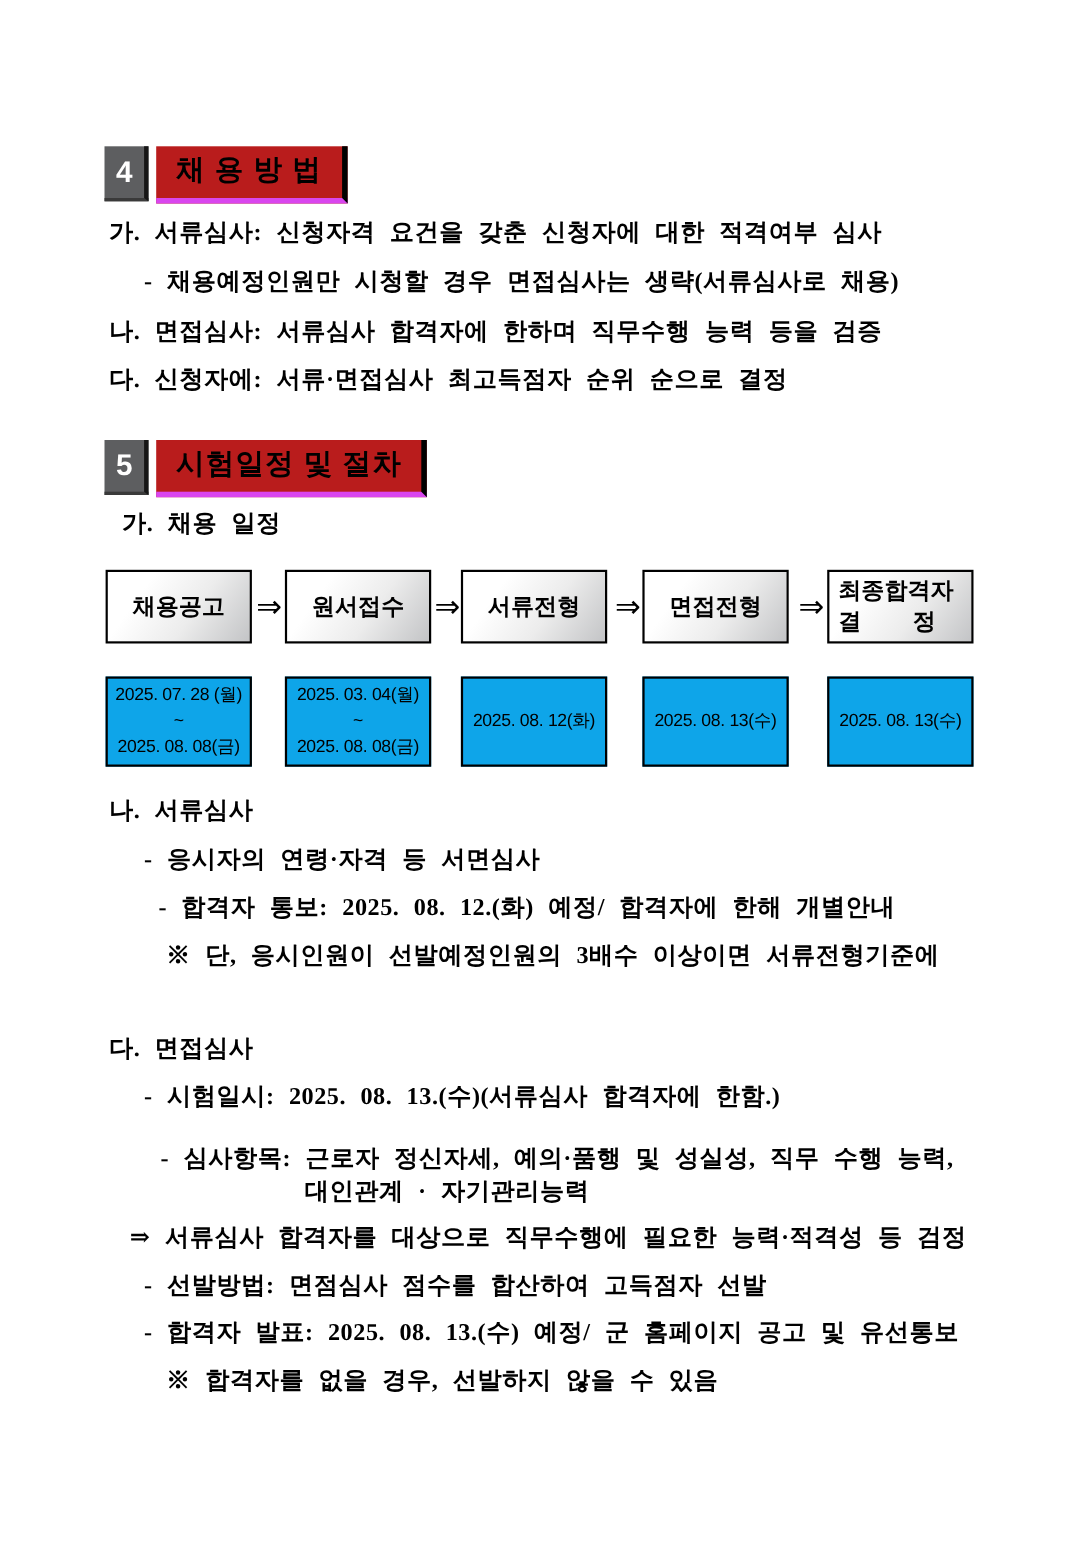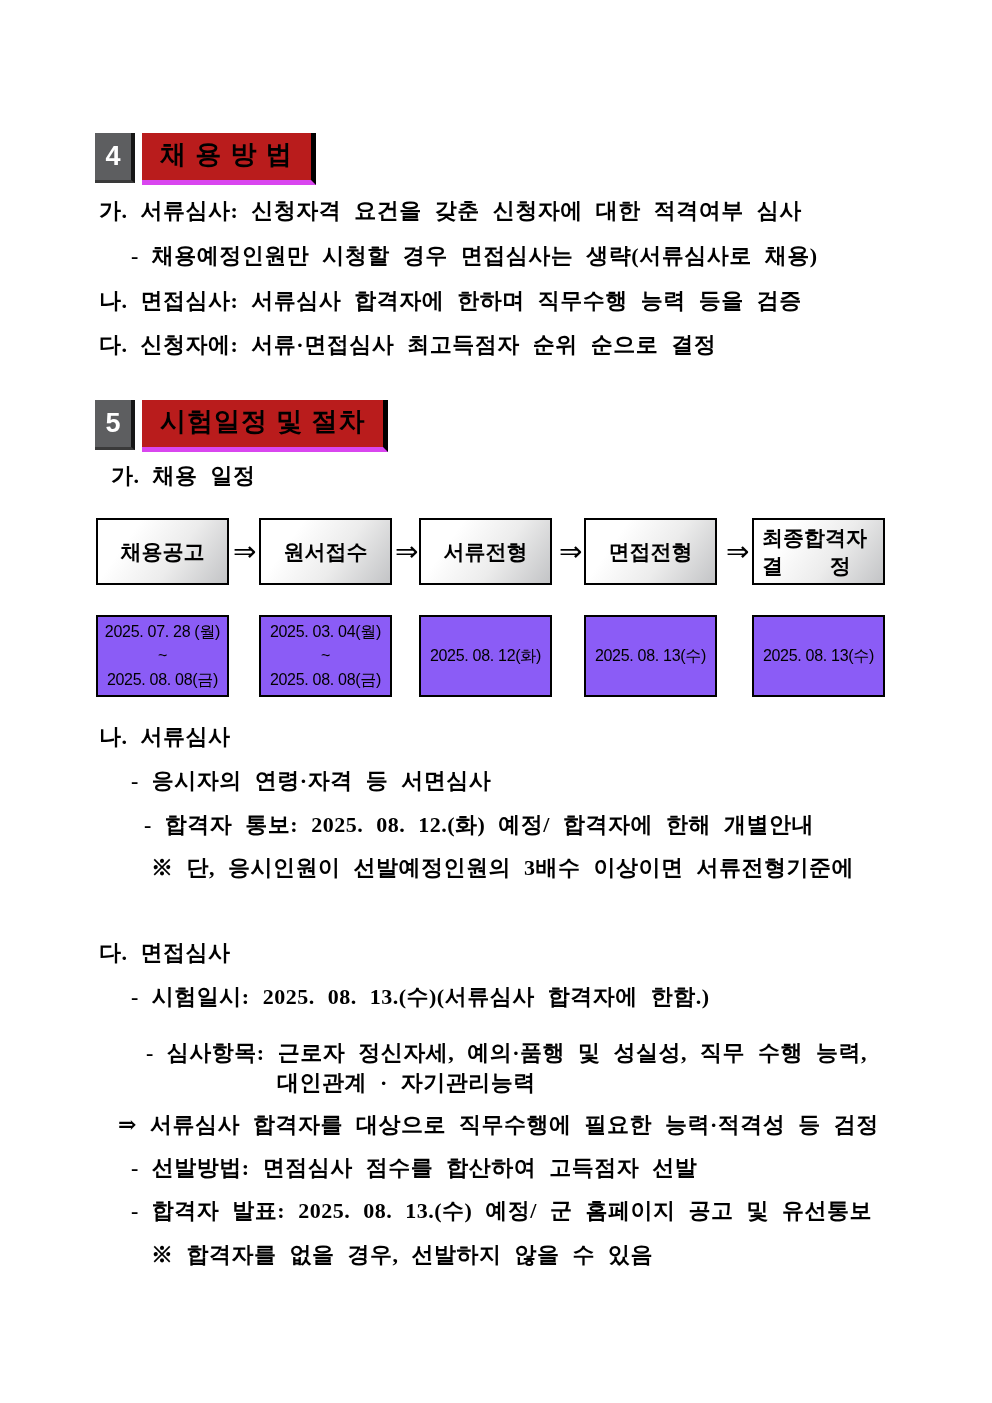--- a/index.html
+++ b/index.html
@@ -36,21 +36,21 @@
     font-family:"Liberation Sans","DejaVu Sans",sans-serif; font-weight:bold;
     font-size:21px; text-align:center; white-space:pre-wrap; line-height:1.3;
   }
   .flow-box.align-left { justify-content:flex-start; text-align:left; padding-left:8px; }
   .flow-arrow {
     position:absolute; font-size:28px; line-height:28px;
     font-family:"Liberation Sans","DejaVu Sans",sans-serif; font-weight:normal;
   }
   .date-box {
     position:absolute; width:133px; height:82px; box-sizing:border-box;
-    border:2px solid #000; background:#8b5cf6;
+    border:2px solid #000; background:#0ea5e9;
     display:flex; align-items:center; justify-content:center; text-align:center;
     font-family:"Liberation Sans","DejaVu Sans",sans-serif;
     font-size:16px; line-height:1.5; letter-spacing:-0.3px; white-space:pre-wrap;
   }
 </style>
 </head>
 <body>
 
 <div class="page">
 

